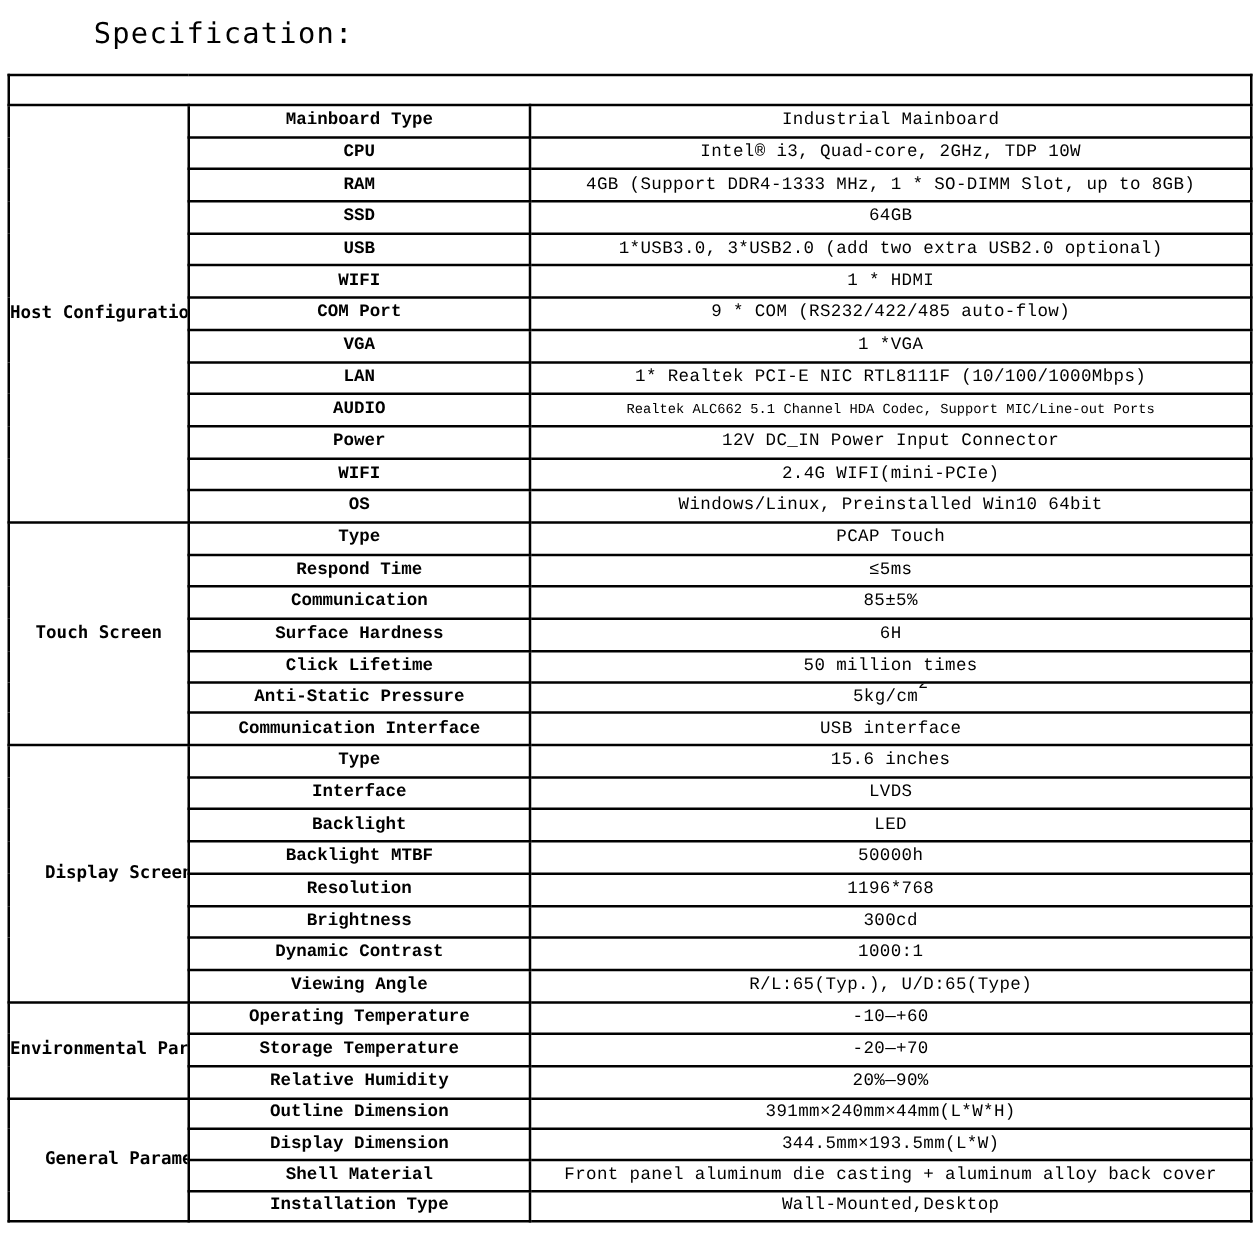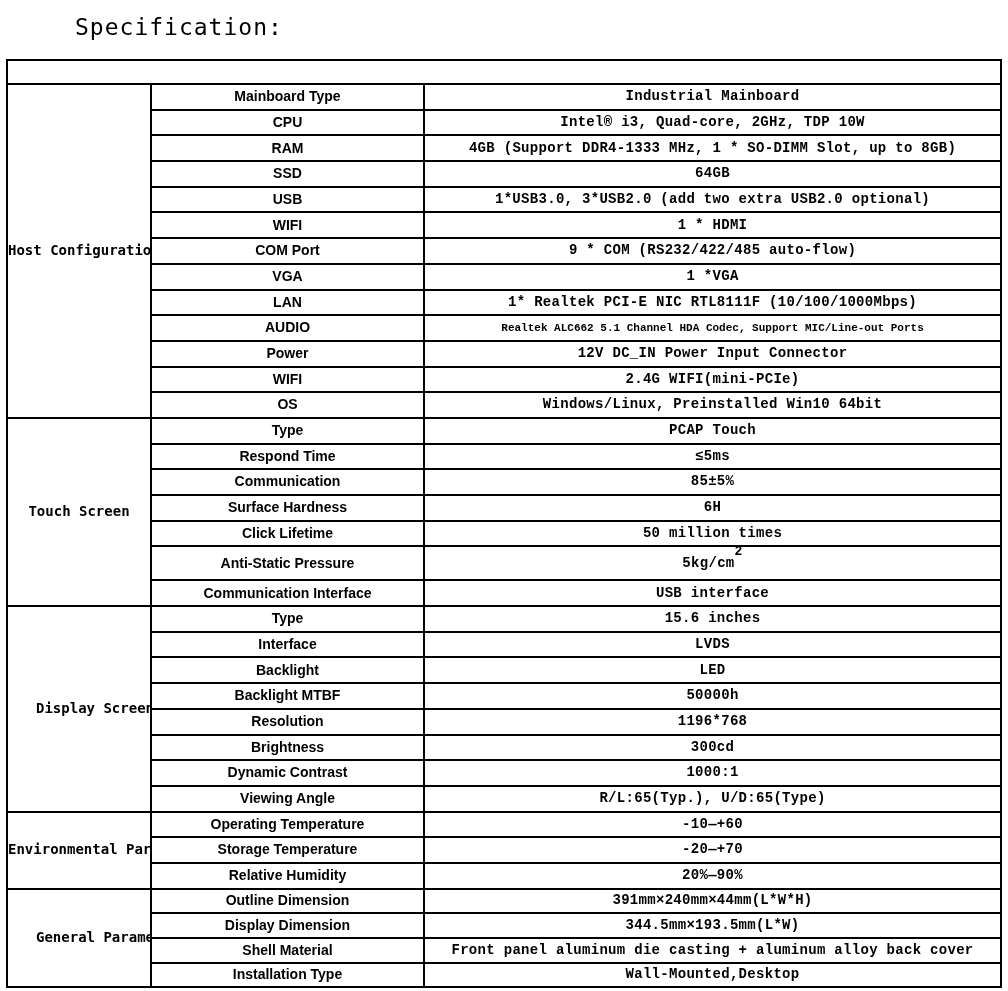--- a/index.html
+++ b/index.html
@@ -6,22 +6,22 @@
     body { width: 1008px; height: 991px; position: relative; overflow: hidden;
            font-family: "DejaVu Sans Mono", "Liberation Mono", monospace; color: #000; }
     .title { position: absolute; left: 75px; top: 14px; font-size: 23px; letter-spacing: 1px;
              font-family: "DejaVu Sans Mono", monospace; }
     table.spec { position: absolute; left: 6px; top: 59px; width: 994px;
                  border-collapse: collapse; table-layout: fixed; }
     table.spec td { border: 2px solid #000; padding: 0; text-align: center; vertical-align: middle;
                     line-height: 1.1; overflow: hidden; white-space: nowrap; }
     td.hdr { height: 22px; }
     td.section { font-weight: bold; font-size: 14px; white-space: normal; line-height: 23px; padding: 0 4px; }
-    td.label { font-weight: bold; font-size: 14px; font-family: Liberation Sans, sans-serif; }
-    td.value { font-size: 14px; font-family: "Liberation Mono", "DejaVu Sans Mono", monospace; letter-spacing: 0.3px; font-weight: bold; }
+    td.label { font-weight: bold; font-size: 14px; font-family: Liberation Mono, monospace; }
+    td.value { font-size: 14px; font-family: "Liberation Mono", "DejaVu Sans Mono", monospace; letter-spacing: 0.3px; }
     tr.r { height: 25.7px; }
     tr.rg { height: 24.7px; }
     sup.sq { font-size: 13px; position: relative; top: -4px; vertical-align: top; line-height: 0; }
   </style>
 </head>
 <body>
 
 <div class="title">Specification:</div>
 
 <table class="spec">
@@ -103,21 +103,21 @@
         <td class="value">85±5%</td>
       </tr>
     <tr class="r">
         <td class="label">Surface Hardness</td>
         <td class="value">6H</td>
       </tr>
     <tr class="r">
         <td class="label">Click Lifetime</td>
         <td class="value">50 million times</td>
       </tr>
-    <tr class="r" style="height:34px">
+    <tr class="r" style="height:24px">
       <td class="label">Anti-Static Pressure</td>
       <td class="value"><span>5kg/cm</span><sup class="sq">2</sup></td>
     </tr>
     <tr class="r">
         <td class="label">Communication Interface</td>
         <td class="value">USB interface</td>
       </tr>
 
     <tr class="r">
       <td class="section" rowspan="8" style="padding:0 28px">Display Screen</td>

